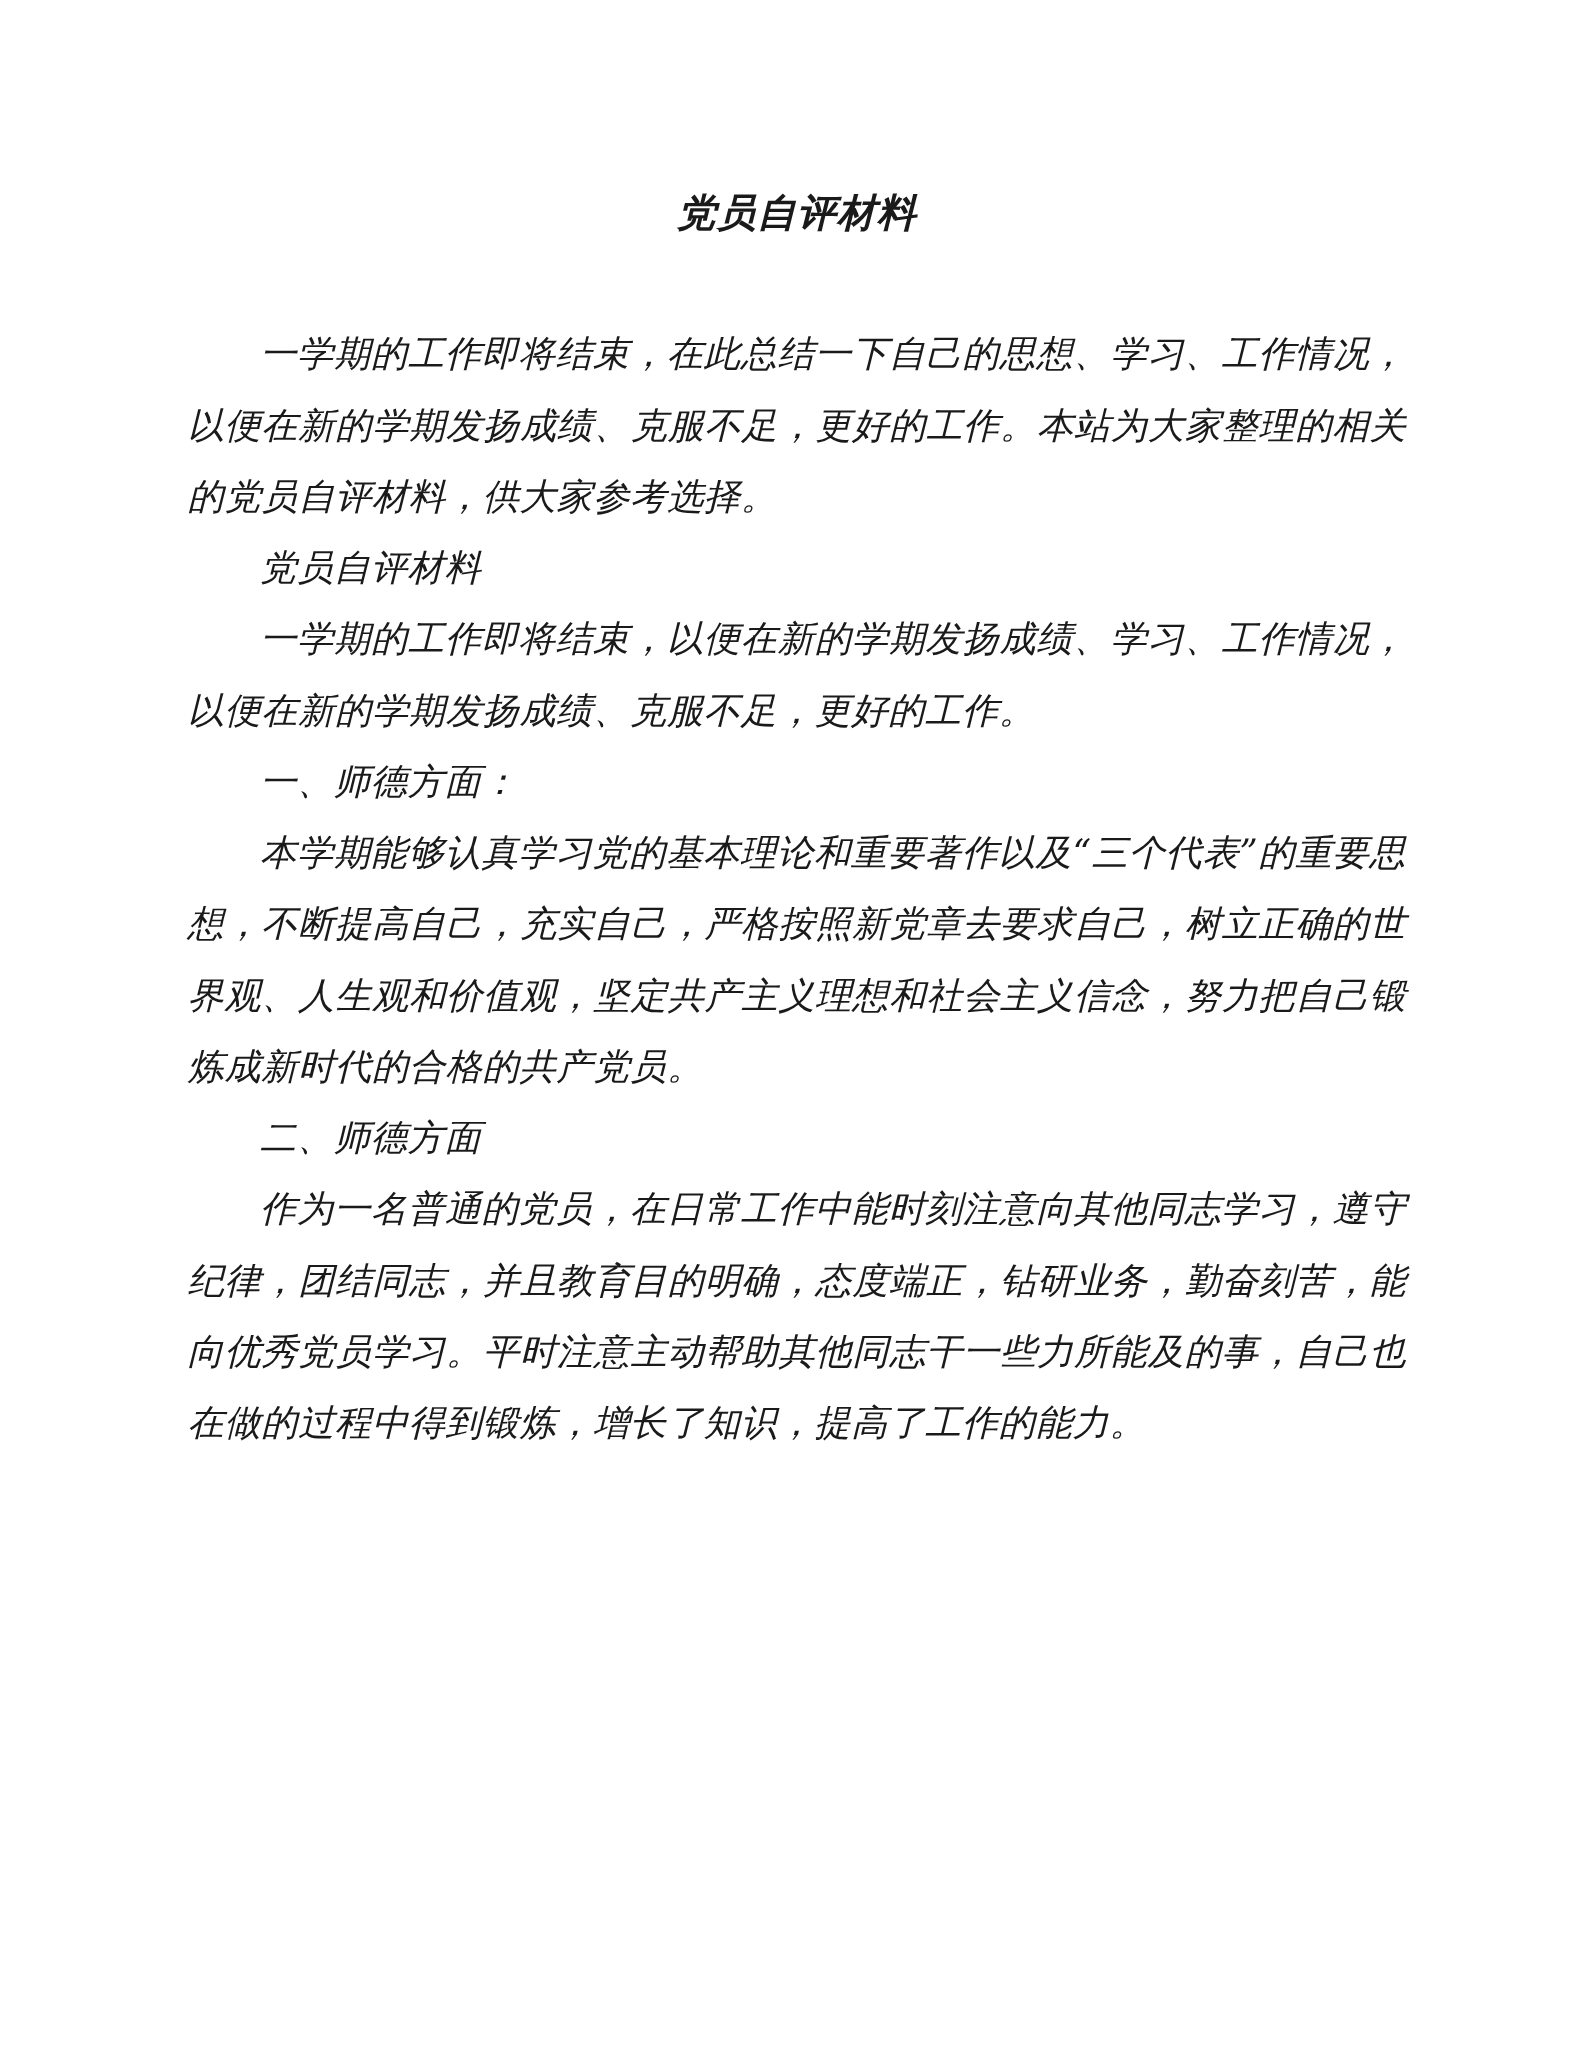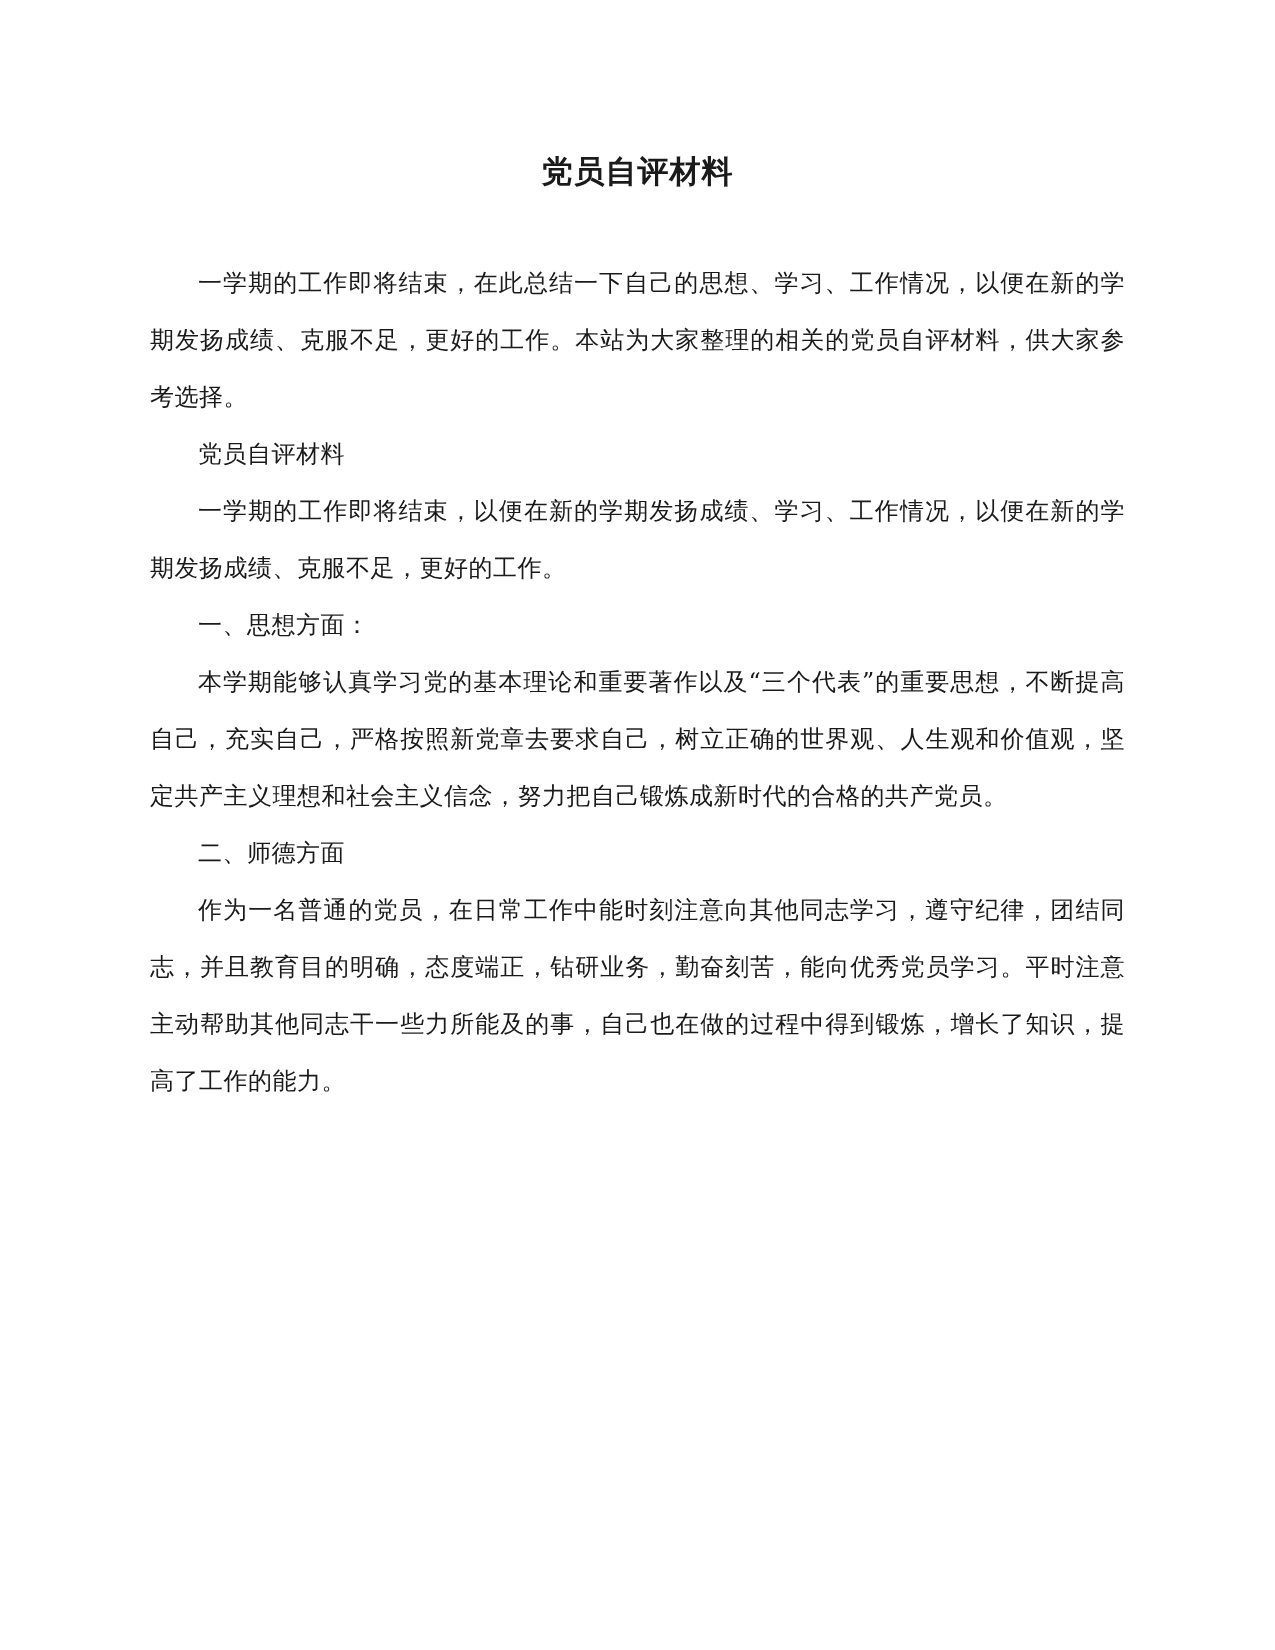--- a/index.html
+++ b/index.html
@@ -11,32 +11,33 @@
   .page {
     position: relative;
     width: 1275px;
     height: 1650px;
     background: #ffffff;
     box-sizing: border-box;
     padding: 150px 150px 0 150px;
     font-family: "DejaVu Serif", serif;
     color: #1a1a1a;
     overflow: hidden;
+    font-style: italic;
   }
   .doc-title {
     font-size: 31px;
     line-height: 1.4;
     text-align: center;
     font-weight: 600;
     letter-spacing: 1px;
     margin: 0 0 62px 0;
     font-family: "DejaVu Sans", sans-serif;
   }
   .para {
-    font-size: 24px;
+    font-size: 29px;
     line-height: 57px;
     text-align: justify;
     text-justify: inter-ideograph;
     margin: 0;
     letter-spacing: 0.5px;
     text-indent: 2em;
     word-break: break-all;
   }
   .para + .para {
     margin-top: 0;
@@ -45,18 +46,18 @@
 </head>
 <body>
 
 <div class="page">
 
   <h1 class="doc-title">党员自评材料</h1>
 
   <p class="para">一学期的工作即将结束，在此总结一下自己的思想、学习、工作情况，以便在新的学期发扬成绩、克服不足，更好的工作。本站为大家整理的相关的党员自评材料，供大家参考选择。</p>
   <p class="para">党员自评材料</p>
   <p class="para">一学期的工作即将结束，以便在新的学期发扬成绩、学习、工作情况，以便在新的学期发扬成绩、克服不足，更好的工作。</p>
-  <p class="para">一、思想方面：</p>
+  <p class="para">一、师德方面：</p>
   <p class="para">本学期能够认真学习党的基本理论和重要著作以及“三个代表”的重要思想，不断提高自己，充实自己，严格按照新党章去要求自己，树立正确的世界观、人生观和价值观，坚定共产主义理想和社会主义信念，努力把自己锻炼成新时代的合格的共产党员。</p>
   <p class="para">二、师德方面</p>
   <p class="para">作为一名普通的党员，在日常工作中能时刻注意向其他同志学习，遵守纪律，团结同志，并且教育目的明确，态度端正，钻研业务，勤奋刻苦，能向优秀党员学习。平时注意主动帮助其他同志干一些力所能及的事，自己也在做的过程中得到锻炼，增长了知识，提高了工作的能力。</p>
 
 </div>
 
 </body></html>

